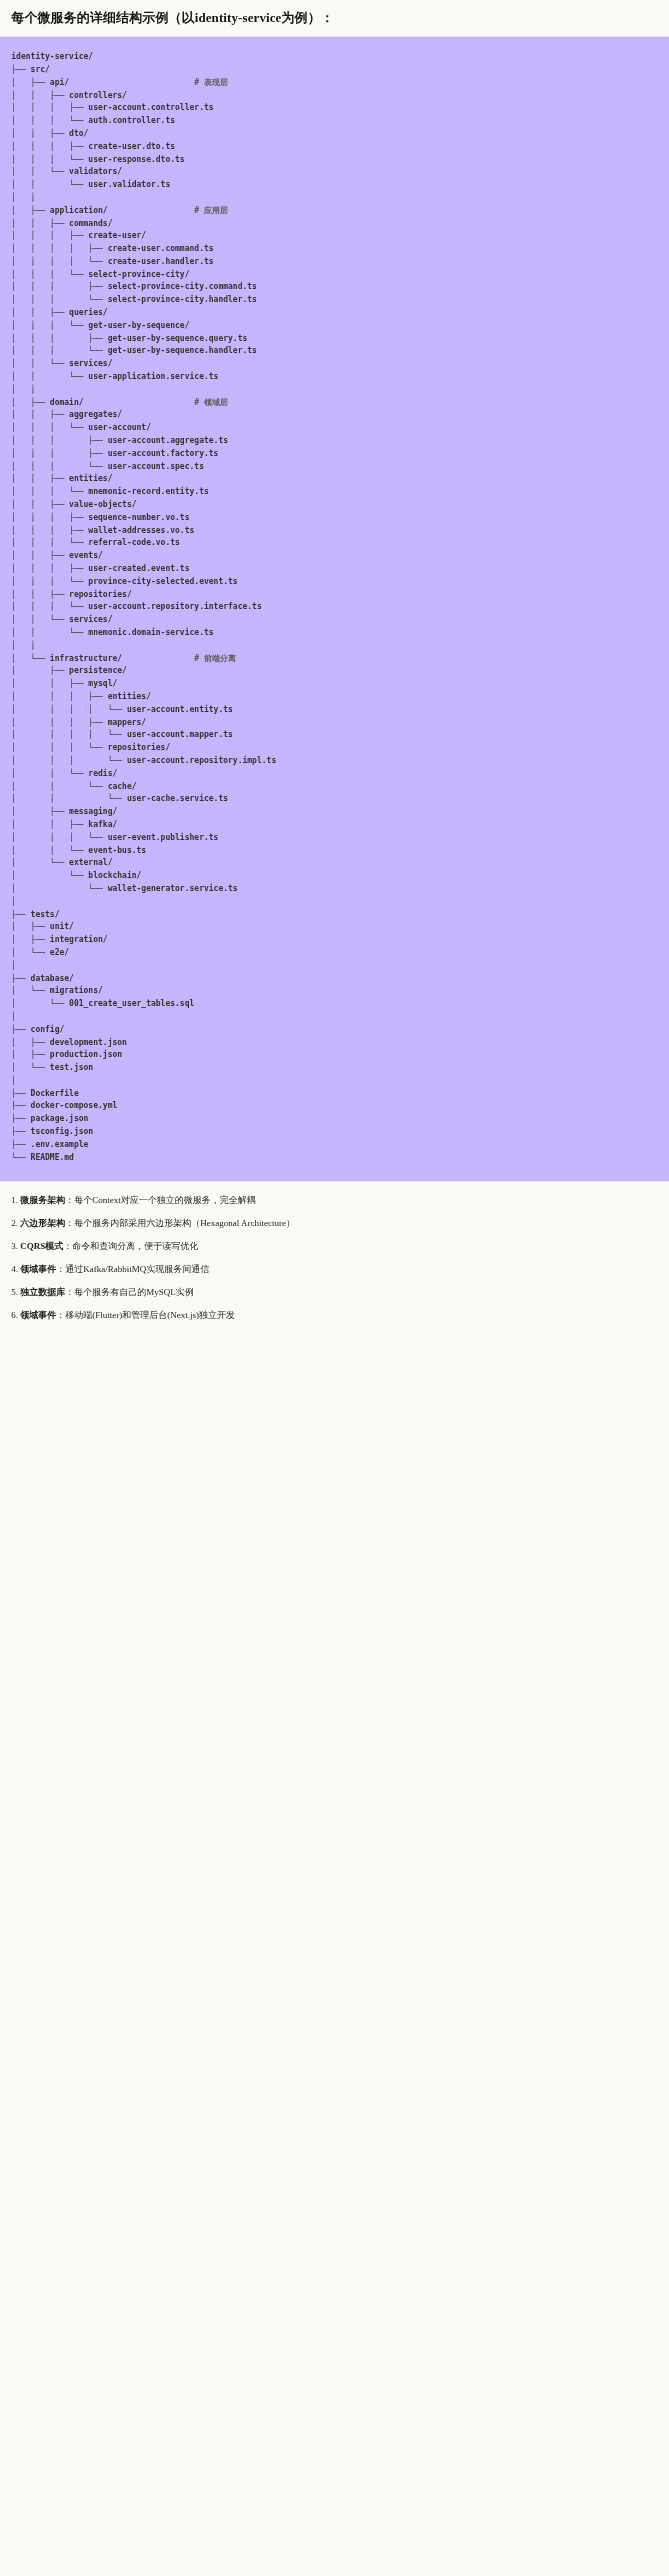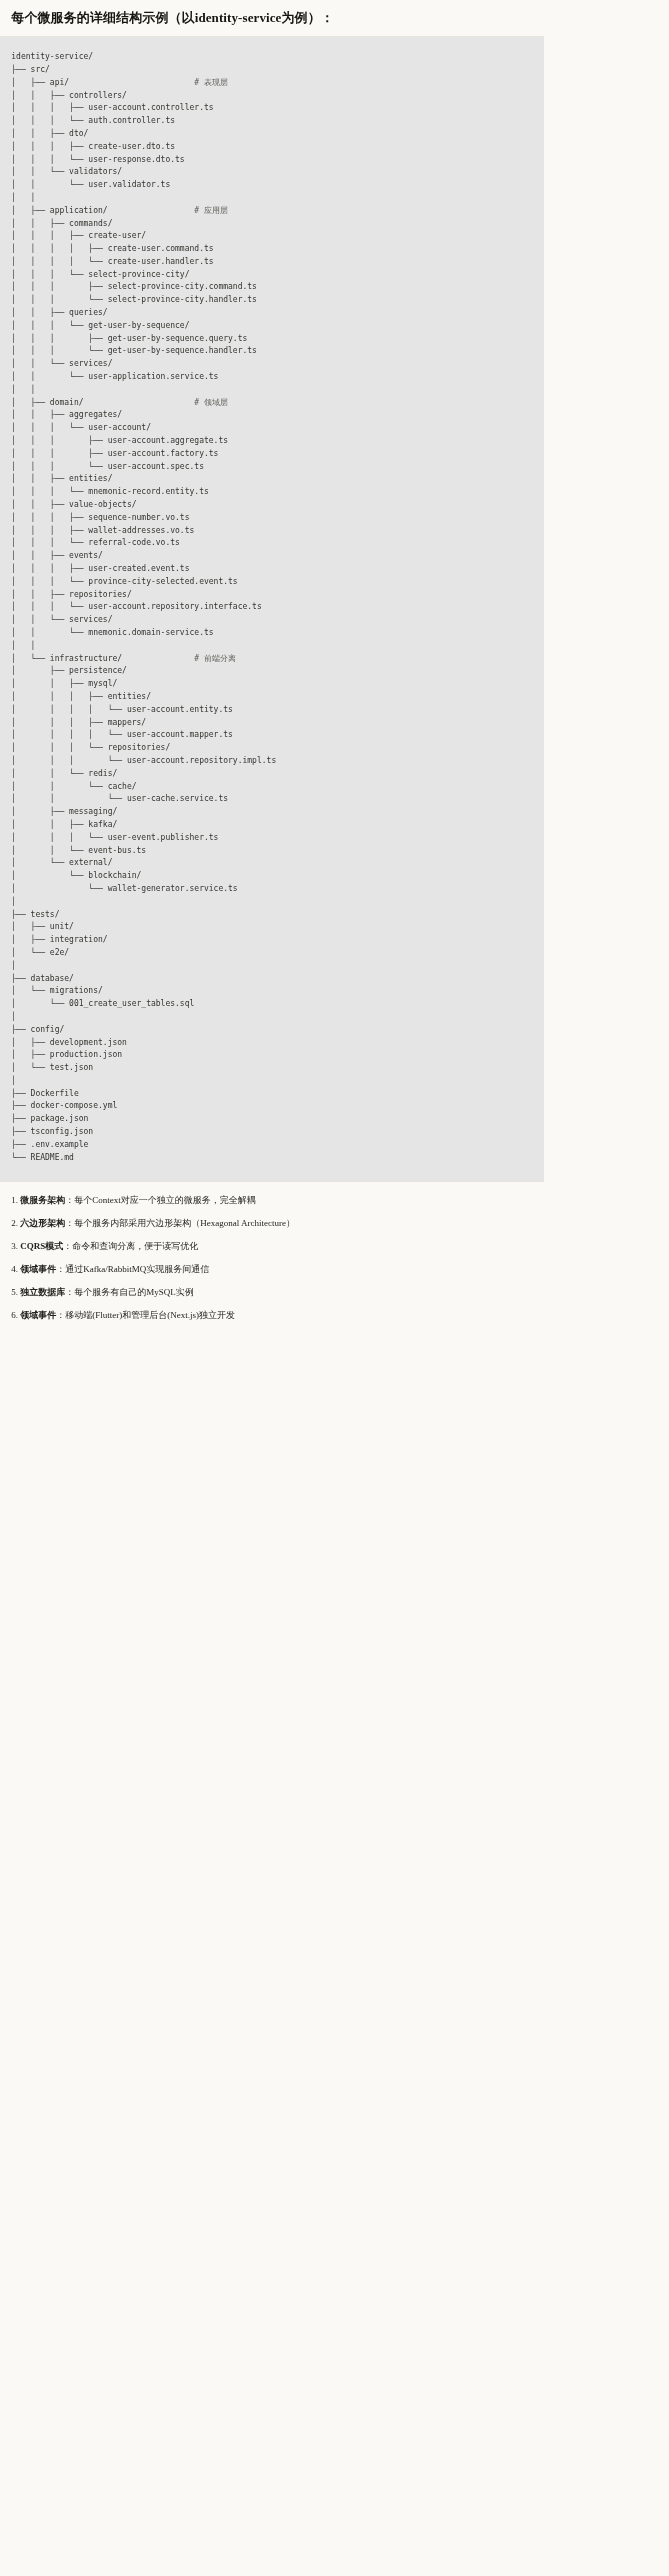--- a/index.html
+++ b/index.html
@@ -7,21 +7,21 @@
     padding: 0;
     background: #faf9f5;
   }
   body {
     width: 669px;
     font-family: "Liberation Serif", "DejaVu Serif", serif;
     color: #1f1f1d;
     -webkit-font-smoothing: antialiased;
   }
   .page {
-    width: 544px;
+    width: 669px;
     box-sizing: border-box;
     background: #faf9f5;
   }
 
   
   .header-section {
     padding: 8.8px 11.3px 10px 11.3px;
     border-bottom: 0.6px solid #e6e4dc;
     background: #faf9f5;
   }
@@ -31,22 +31,23 @@
     font-size: 13px;
     line-height: 1.35;
     letter-spacing: 0.1px;
     color: #16150f;
     margin: 0;
   }
 
   
   .tree-section {
     padding: 13.8px 11.3px 16.3px 11.3px;
-    background: #e5e5e5;
+    background: #c4b5fd;
     border-bottom: 0.6px solid #e6e4dc;
+    font-weight: bold;
   }
   pre.tree {
     margin: 0;
     font-family: "DejaVu Sans Mono", "Liberation Mono", monospace;
     font-size: 8px;
     line-height: 12.8px;
     color: #33332f;
     white-space: pre;
     overflow: visible;
     tab-size: 4;

